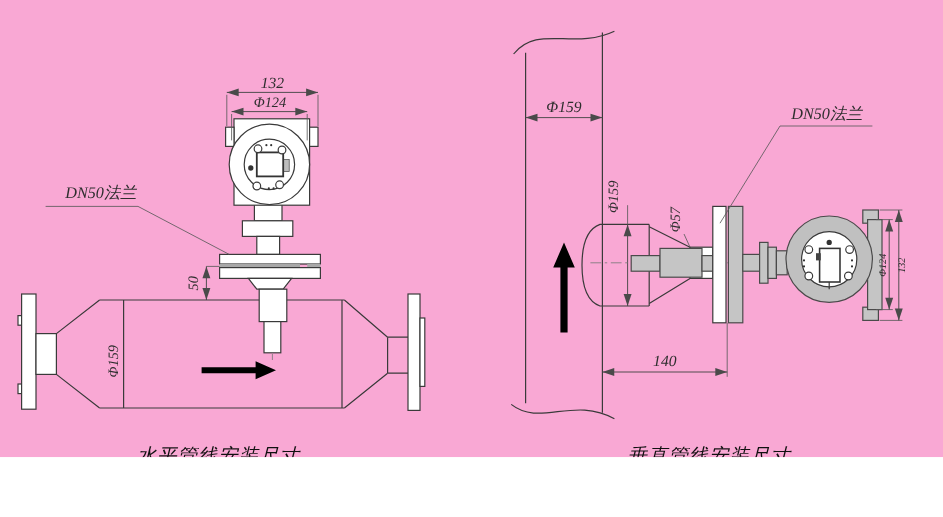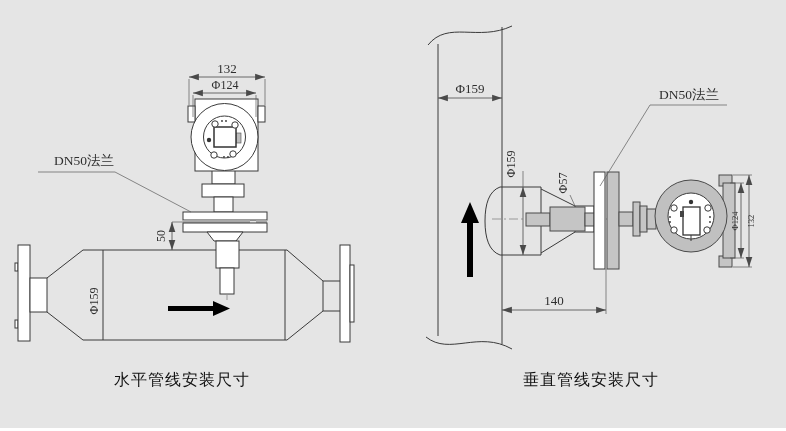--- a/index.html
+++ b/index.html
@@ -1,21 +1,22 @@
 <!DOCTYPE html>
 <html><head>
 <meta charset="utf-8">
 <style>
   html,body{margin:0;padding:0;background:#fff;}
   #canvas{
     position:relative;
-    width:786px;height:428px;
-    background:#e5e5e5;
+    width:786px;height:381px;
+    background:#f9a8d4;
     font-family:"Liberation Serif","DejaVu Serif",serif;
     overflow:hidden;
+    font-style:italic;
   }
   svg{position:absolute;left:0;top:0;}
   svg text{
     font-family:"Liberation Serif","DejaVu Serif",serif;
     fill:#2e2e2e;
   }
   .dim-text{font-size:13px;}
   .dim-text-sm{font-size:12px;}
   .dim-text-xs{font-size:8.5px;}
   .label-text{font-size:13.5px;}

